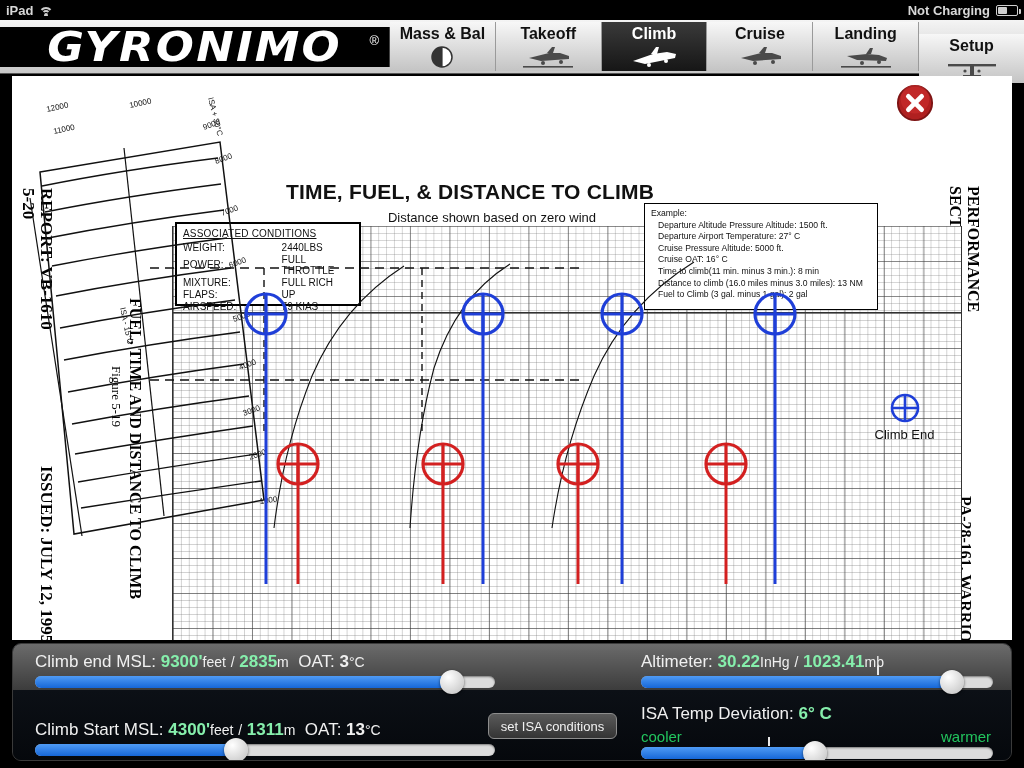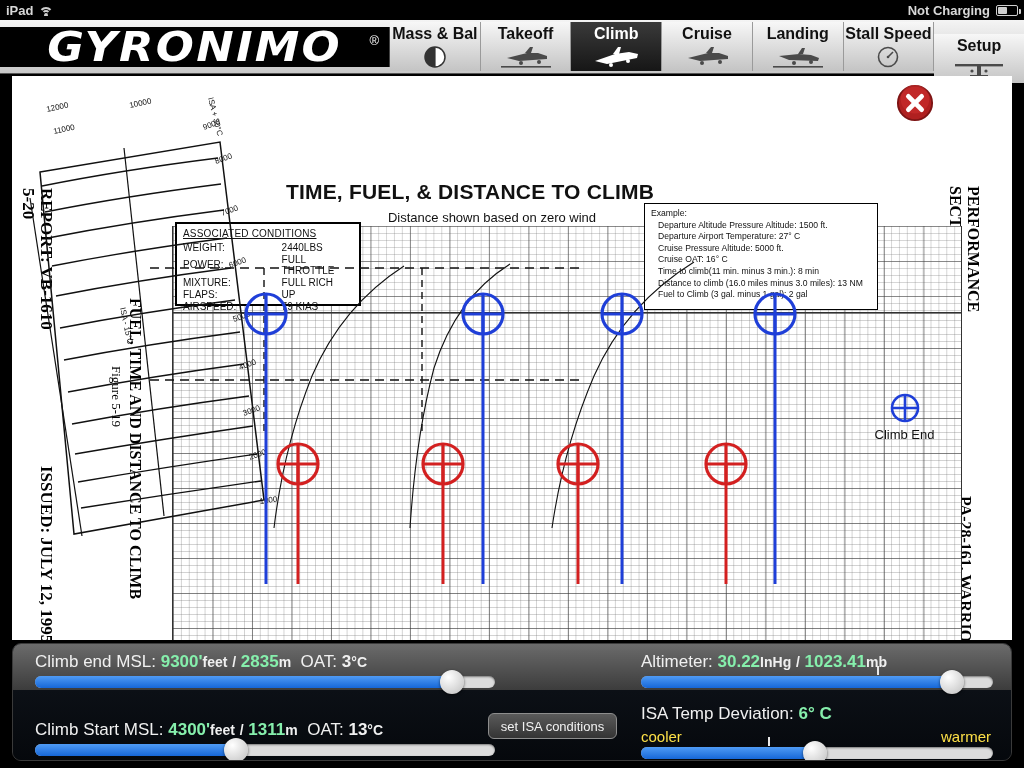--- a/index.html
+++ b/index.html
@@ -129,36 +129,36 @@
     background:#0b0e13;
     border:1px solid #3a3a3a;
   }
   #panel .top-half{ position:absolute; left:0; top:0; width:1000px; height:46px;
        background:linear-gradient(#6b6b6b,#3c3c3c); }
   #panel .bot-half{ position:absolute; left:0; top:46px; width:1000px; height:72px;
        background:linear-gradient(#0c1016,#05080c); }
 
   .rowtext{ position:absolute; color:#f0f0f0; font-size:17px; white-space:nowrap;}
   .val{ color:#86efac; font-weight:bold; }
-  .unit{ color:#f0f0f0; font-size:14px; font-weight:bold;}
+  .unit{ color:#f0f0f0; font-size:14px; font-weight:normal;}
 
   .slider{ position:absolute; height:12px; border-radius:6px; background:#dcdcdc;
            box-shadow: inset 0 1px 2px rgba(0,0,0,.45); }
   .slider .fill{ position:absolute; left:0; top:0; bottom:0; border-radius:6px;
            background:linear-gradient(#4f9bf5,#1667d8); }
   .slider .knob{ position:absolute; top:-6px; width:24px; height:24px; border-radius:50%;
            background:radial-gradient(circle at 35% 30%, #ffffff, #d2d2d2 70%, #bdbdbd);
            box-shadow:0 1px 3px rgba(0,0,0,.6); }
   .slider .notch{ position:absolute; top:-10px; width:2px; height:9px; background:#e8e8e8; }
 
   #isabtn{ position:absolute; left:488px; top:713px; width:129px; height:26px;
            border-radius:6px; border:1px solid #8d8d8d; color:#f2f2f2; font-size:13px;
            background:linear-gradient(#5a5a5a,#343434); display:flex;
            align-items:center; justify-content:center; cursor:pointer;}
-  .hint{ position:absolute; color:#fde047; font-size:15px;}
+  .hint{ position:absolute; color:#22c55e; font-size:15px;}
 </style>
 </head>
 <body>
 
 <div id="statusbar">
   <div class="left">
     <span>iPad</span>
     <span class="wifi">
         <i></i>
         <i></i>
@@ -234,30 +234,20 @@
       <svg width="58" height="26" viewBox="0 0 58 26">
           <path d="M10 12 L30 10 L42 11 L50 14 L49 17 L20 16 Z" fill="#4a4a4a"></path>
           <path d="M29 10 L33 4 L36 4 L34 10 Z" fill="#4a4a4a"></path>
           <circle cx="25" cy="19" r="2" fill="#4a4a4a"></circle>
           <circle cx="42" cy="18" r="2" fill="#4a4a4a"></circle>
           <rect x="4" y="22" width="50" height="1.6" fill="#4a4a4a"></rect>
         </svg>
     </span>
   </div>
 
-  <div class="tab">
-    <span class="lbl">Stall Speed</span>
-    <span class="ico">
-      <svg width="26" height="26" viewBox="0 0 26 26">
-          <circle cx="13" cy="13" r="9.5" fill="none" stroke="#4a4a4a" stroke-width="1.6"></circle>
-          <path d="M13 13 L18 8" stroke="#4a4a4a" stroke-width="1.6"></path>
-          <circle cx="13" cy="13" r="1.3" fill="#4a4a4a"></circle>
-        </svg>
-    </span>
-  </div>
 
   <div class="tab">
     <span class="lbl">Setup</span>
     <span class="ico">
       <svg width="58" height="26" viewBox="0 0 58 26">
           <rect x="5" y="8" width="48" height="2.4" fill="#4a4a4a"></rect>
           <path d="M27 8 L31 8 L31 20 L27 20 Z" fill="#4a4a4a"></path>
           <rect x="20" y="19" width="18" height="2" fill="#4a4a4a"></rect>
           <circle cx="22" cy="15" r="1.6" fill="#4a4a4a"></circle>
           <circle cx="36" cy="15" r="1.6" fill="#4a4a4a"></circle>

